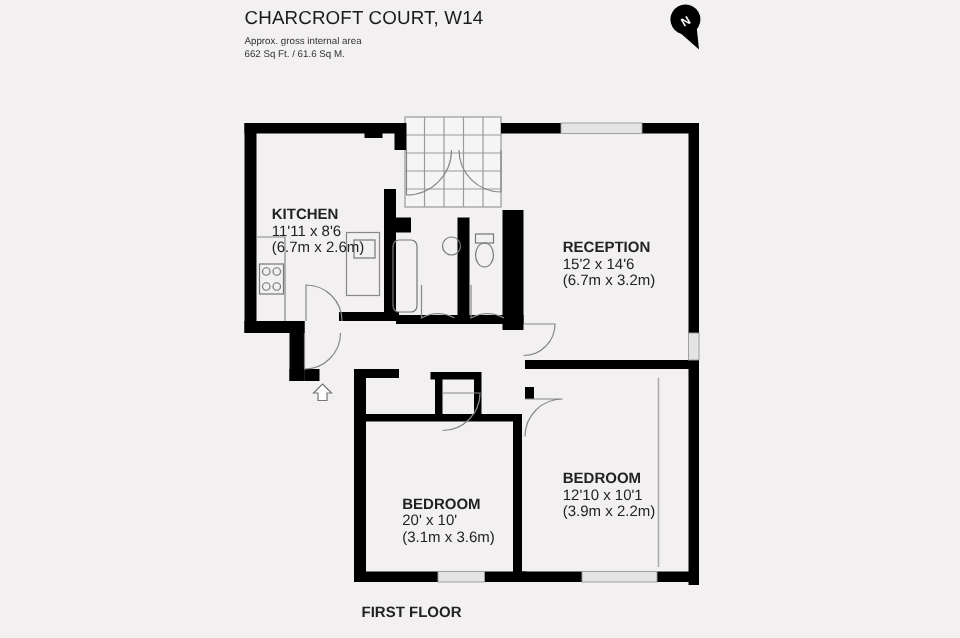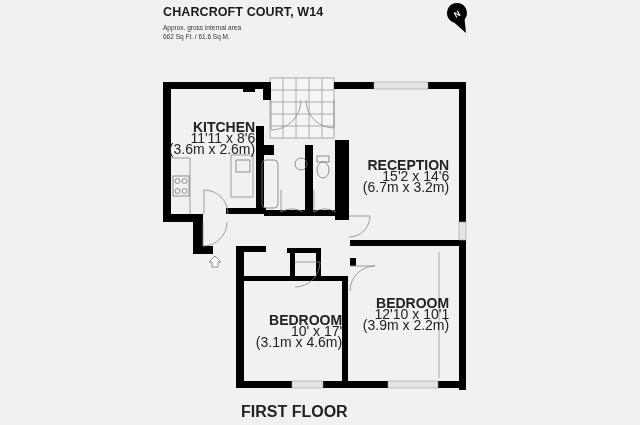--- a/index.html
+++ b/index.html
@@ -4,34 +4,34 @@
 <style>
   html, body { margin: 0; padding: 0; }
   body {
     width: 640px; height: 425px; overflow: hidden;
     background: #f2f0f1;
     font-family: "Liberation Sans", sans-serif;
     position: relative;
   }
   .title {
     position: absolute; left: 163px; top: 5px;
-    font-size: 12.5px; font-weight: bold; color: #1a1a1a; letter-spacing: 0.1px;
+    font-size: 12.5px; font-weight: normal; color: #1a1a1a; letter-spacing: 0.1px;
   }
   .subtitle {
     position: absolute; left: 163px; font-size: 6.5px; color: #333;
   }
   .sub1 { top: 24px; }
   .sub2 { top: 33px; }
   .floor-label {
     position: absolute; left: 241px; top: 403px;
-    font-size: 16px; font-weight: bold; color: #222;
+    font-size: 10px; font-weight: bold; color: #222;
   }
   .room-label {
-    position: absolute; text-align: right; font-size: 14px; color: #222;
-    line-height: 11px; transform: translateX(-50%); white-space: nowrap;
+    position: absolute; text-align: left; font-size: 10px; color: #222;
+    line-height: 11px; transform: translateX(-50%); white-space: nowrap; margin-top: 16px;
   }
   .room-label .rn { font-weight: bold; display: block; }
   .room-label span { display: block; }
   svg.plan { position: absolute; left: 0; top: 0; }
   .compass { position: absolute; left: 446px; top: 2px; width: 22px; height: 32px; }
 </style>
 </head>
 <body>
 
 <div class="title">CHARCROFT COURT, W14</div>
@@ -146,31 +146,31 @@
   </g>
 
   <g fill="#fff" stroke="#777" stroke-width="0.8">
     <path d="M215 256 L221 262 L218 262 L218 267 L212 267 L212 262 L209 262 Z"></path>
   </g>
 </svg>
 
 <div class="room-label" style="left:212px; top:122px;">
   <span class="rn">KITCHEN</span>
   <span>11'11 x 8'6</span>
-  <span>(3.6m x 2.6m)</span>
+  <span>(6.7m x 2.6m)</span>
 </div>
-<div class="room-label" style="left:406px; top:160px;">
+<div class="room-label" style="left:406px; top:144px;">
   <span class="rn">RECEPTION</span>
   <span>15'2 x 14'6</span>
   <span>(6.7m x 3.2m)</span>
 </div>
 <div class="room-label" style="left:299px; top:315px;">
   <span class="rn">BEDROOM</span>
-  <span>10' x 17'</span>
-  <span>(3.1m x 4.6m)</span>
+  <span>20' x 10'</span>
+  <span>(3.1m x 3.6m)</span>
 </div>
 <div class="room-label" style="left:406px; top:298px;">
   <span class="rn">BEDROOM</span>
   <span>12'10 x 10'1</span>
   <span>(3.9m x 2.2m)</span>
 </div>
 
 <div class="floor-label">FIRST FLOOR</div>
 
 </body></html>

